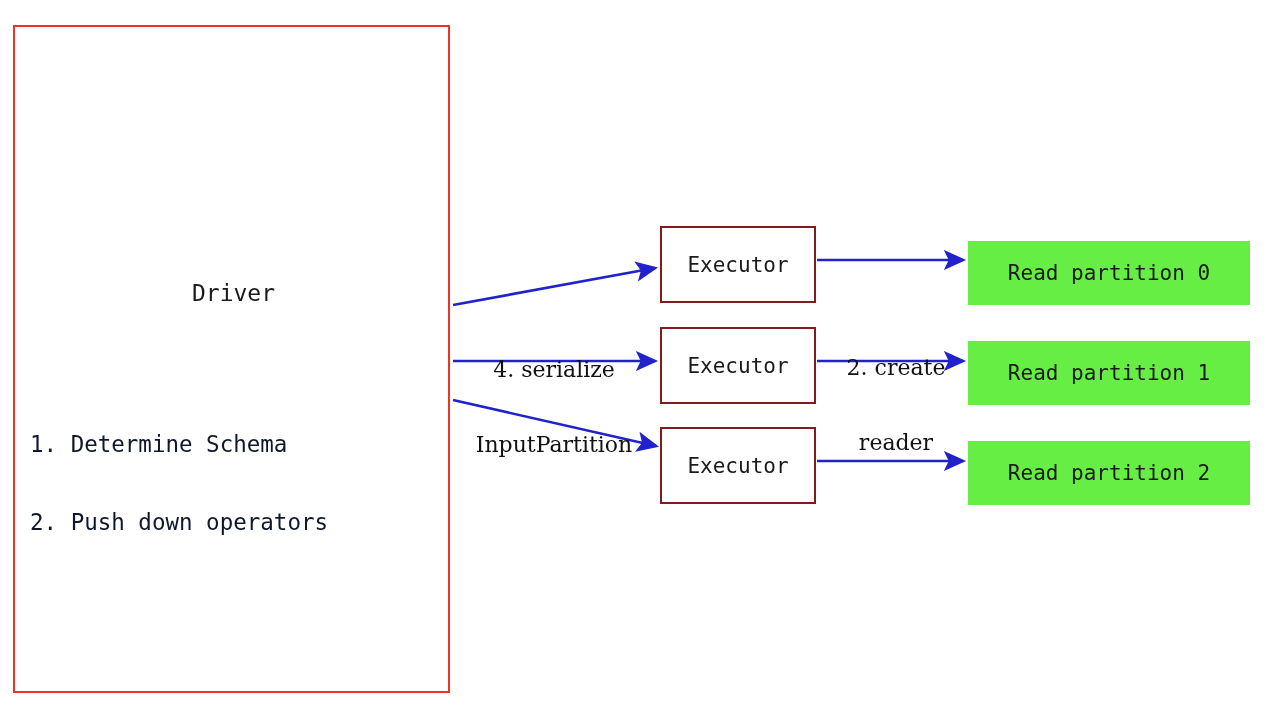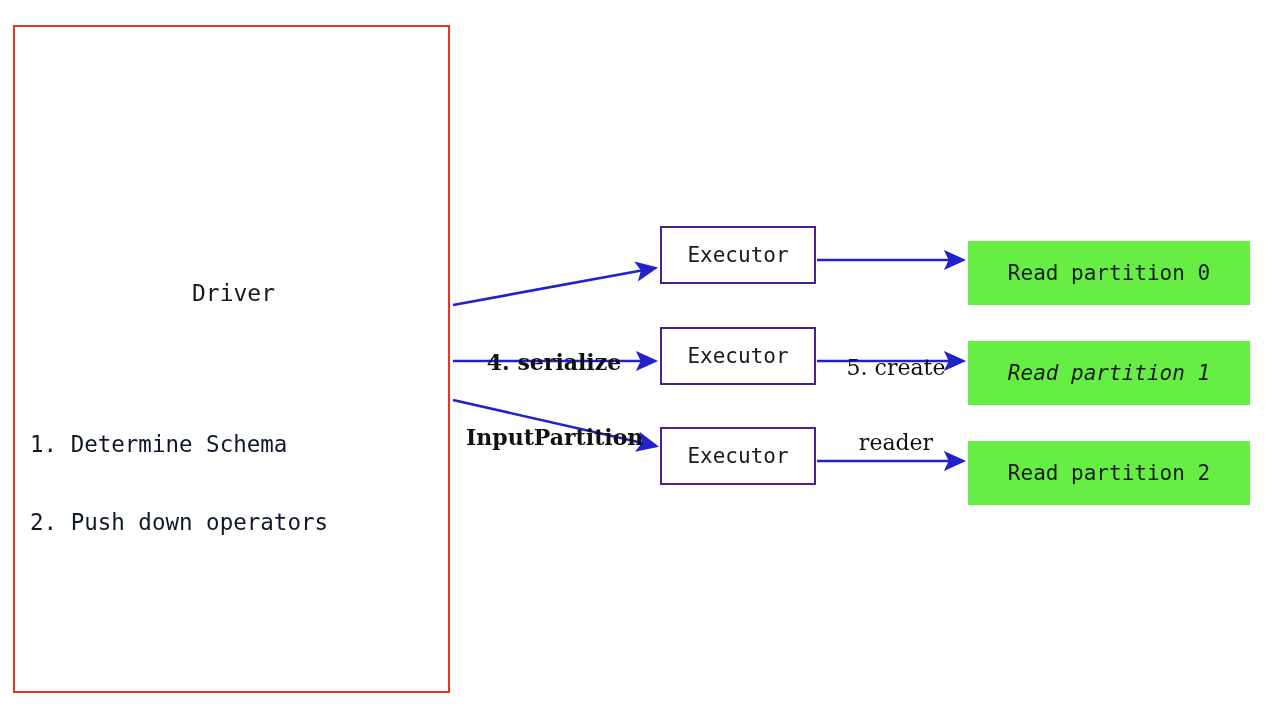--- a/index.html
+++ b/index.html
@@ -61,22 +61,22 @@
     line-height: 26px;
     color: #0f172a;
     white-space: pre;
   }
   .driver-steps div { white-space: pre; }
 
   
   .executor-box {
     position: absolute;
     width: 156px;
-    height: 58px;
-    border: 2px solid #4c1d95;
+    height: 77px;
+    border: 2px solid #7f1d1d;
     background: #ffffff;
     box-sizing: border-box;
     display: flex;
     align-items: center;
     justify-content: center;
   }
   .executor-box span {
     font-family: "DejaVu Sans Mono", "Liberation Mono", monospace;
     font-size: 21px;
     color: #1a1a1a;
@@ -99,38 +99,37 @@
     box-sizing: border-box;
     margin-top: 13px;
   }
   .partition-box span {
     font-family: "DejaVu Sans Mono", "Liberation Mono", monospace;
     font-size: 21px;
     color: #1a1a1a;
     white-space: pre;
   }
   .part-0 { top: 228px; }
-  .part-1 { top: 328px; font-style: italic; }
+  .part-1 { top: 328px; }
   .part-2 { top: 428px; align-items: center; }
 
   
   .edge-label {
     position: absolute;
     font-family: "DejaVu Serif", "Liberation Serif", serif;
     font-size: 22px;
     line-height: 25px;
     color: #111111;
     text-align: center;
     white-space: pre;
   }
   .label-serialize {
     left: 466px;
-    top: 300px;
+    top: 307px;
     width: 176px;
-    font-weight: bold;
   }
   .label-create-reader {
     left: 830px;
     top: 305px;
     width: 132px;
   }
 </style>
 </head>
 <body>
 
@@ -183,17 +182,17 @@
   <div class="partition-box part-2">
     <span>Read partition 2</span>
   </div>
 
   <div class="edge-label label-serialize">
     <div>4. serialize</div>
     <div>InputPartition</div>
   </div>
 
   <div class="edge-label label-create-reader">
-    <div>5. create</div>
+    <div>2. create</div>
     <div>reader</div>
   </div>
 
 </div>
 
 </body></html>

